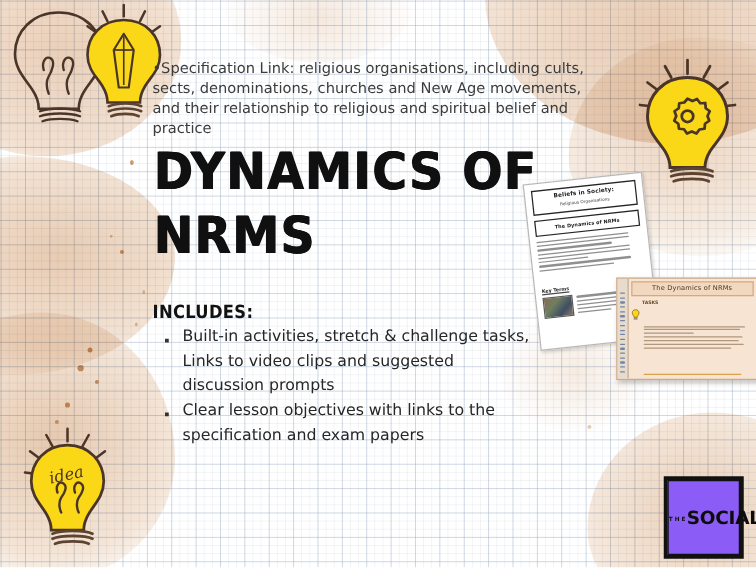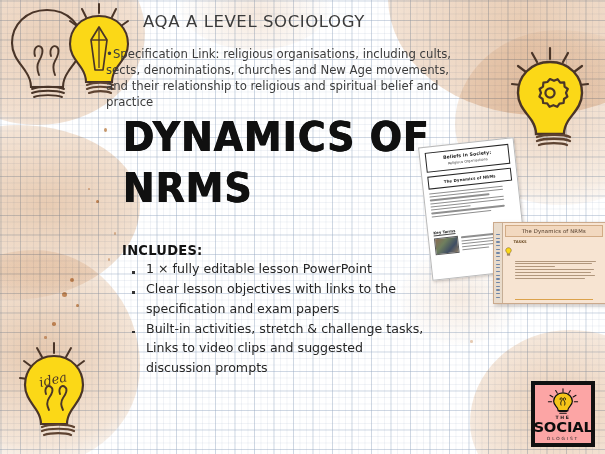--- a/index.html
+++ b/index.html
@@ -76,21 +76,21 @@
     left: 143px;
     top: 12px;
     font-family: "DejaVu Sans", sans-serif;
     font-size: 16.5px;
     letter-spacing: 0.6px;
     color: #3b3b3b;
     white-space: nowrap;
   }
   .spec-link {
     position: absolute;
-    left: 106px;
+    left: 122px;
     top: 46px;
     width: 348px;
     font-family: "DejaVu Sans", sans-serif;
     font-size: 11.7px;
     line-height: 16.1px;
     color: #3c3c3c;
   }
 
   .big-title {
     position: absolute;
@@ -302,25 +302,25 @@
     top: 381px;
     width: 64px;
     height: 66px;
     background: #111111;
     padding: 3px;
     box-sizing: border-box;
   }
   .logo-inner {
     width: 100%;
     height: 100%;
-    background: #fca5a5;
+    background: #8b5cf6;
     border: 1.5px solid #111;
     box-sizing: border-box;
     display: flex;
-    flex-direction: column;
+    flex-direction: row;
     align-items: center;
     justify-content: flex-start;
     padding-top: 3px;
     position: relative;
   }
   .logo-the {
     font-size: 4.6px;
     font-weight: bold;
     letter-spacing: 1.6px;
     color: #111;
@@ -450,35 +450,33 @@
       <path d="M30 54 C28 48 32 44 35 47 C38 49 36 54 33 58 C31 61 31 66 33 70" fill="none" stroke="#4a3528" stroke-width="1.9" stroke-linecap="round"></path>
       <path d="M44 54 C42 48 46 44 49 47 C52 49 50 54 47 58 C45 61 45 66 47 70" fill="none" stroke="#4a3528" stroke-width="1.9" stroke-linecap="round"></path>
       <g stroke="#5e4331" stroke-width="2.2" stroke-linecap="round" fill="none">
         <path d="M26 87 C33 84 52 84 58 87"></path>
         <path d="M26 91 C33 88 52 88 58 91"></path>
         <path d="M28 95 C35 92.5 50 92.5 55 95"></path>
       </g>
     </svg>
   </div>
 
-  <div class="header-title">AQA A LEVEL SOCIOLOGY</div>
 
   <div class="spec-link">•Specification Link: religious organisations, including cults, sects, denominations, churches and New Age movements, and their relationship to religious and spiritual belief and practice</div>
 
   <div class="big-title">
     <span class="ln">DYNAMICS OF</span>
     <span class="ln">NRMS</span>
   </div>
 
   <div class="includes-head">INCLUDES:</div>
 
   <ul class="includes-list">
-    <li>1 × fully editable lesson PowerPoint</li>
+    <li>Built-in activities, stretch &amp; challenge tasks, Links to video clips and suggested discussion prompts</li>
     <li>Clear lesson objectives with links to the specification and exam papers</li>
-    <li>Built-in activities, stretch &amp; challenge tasks, Links to video clips and suggested discussion prompts</li>
   </ul>
 
   <div class="doc-stack">
 
     <div class="sheet sheet-back2"></div>
     <div class="sheet sheet-back1"></div>
 
     <div class="sheet sheet-main">
       <div class="boxhead">
         <div class="t1">Beliefs in Society:</div>

